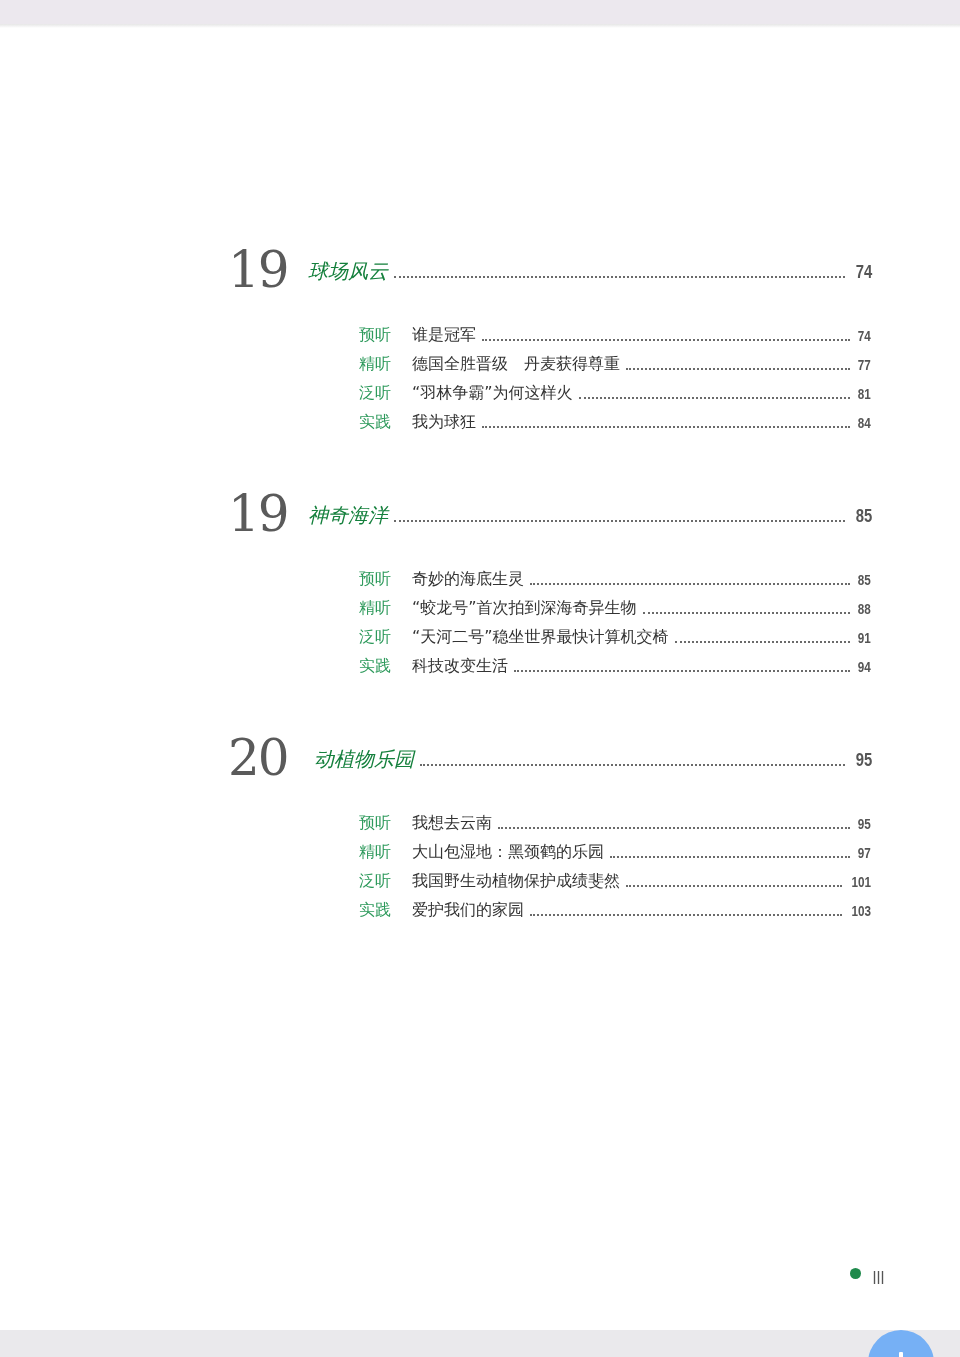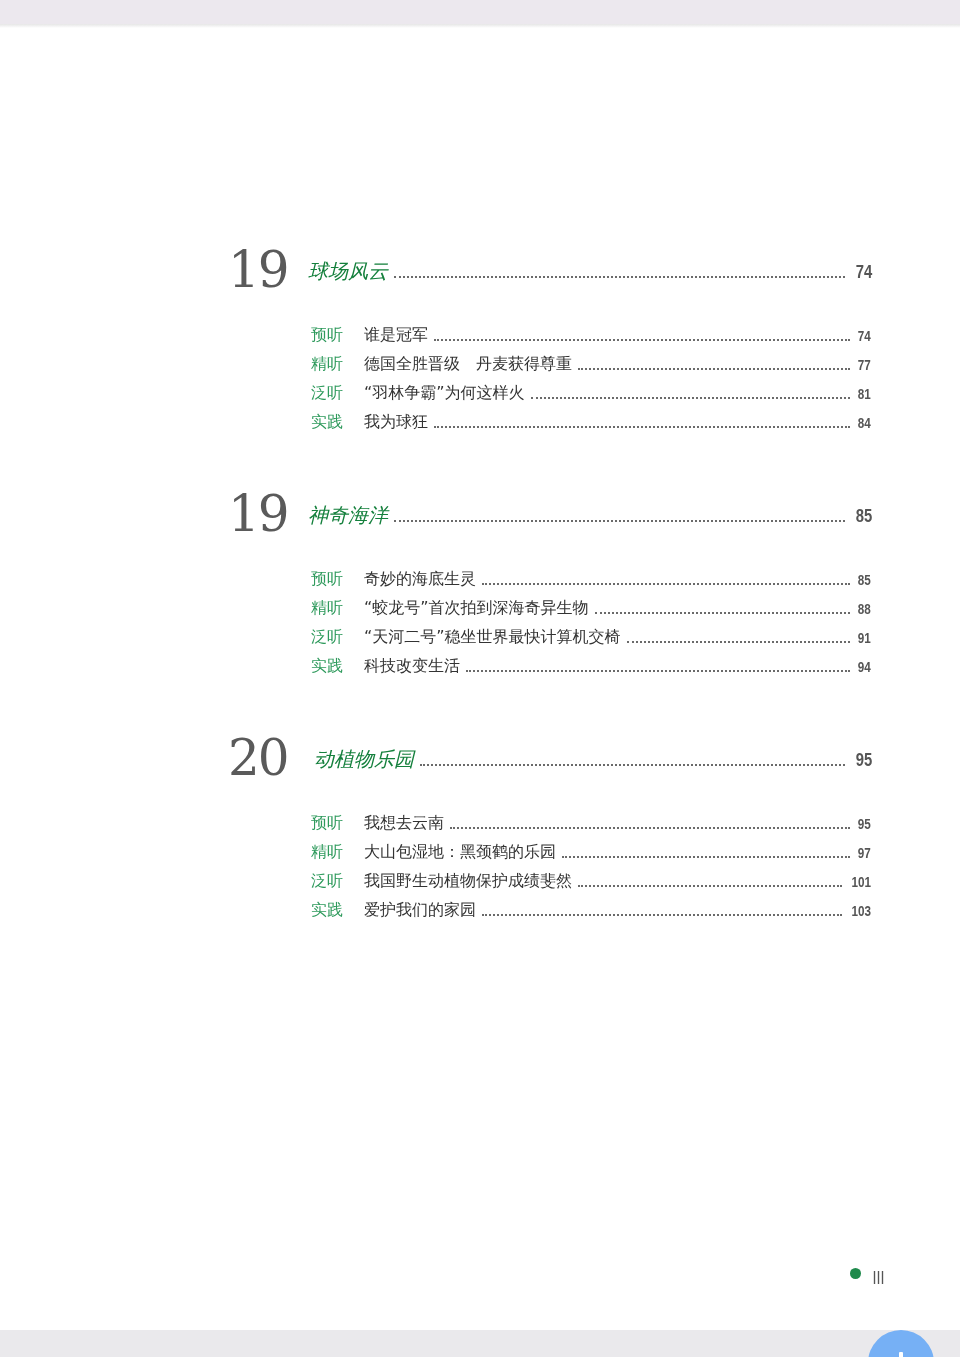--- a/index.html
+++ b/index.html
@@ -22,21 +22,21 @@
       font-size: 50px; line-height: 56px; color: #5a5a5a; letter-spacing: -2px; }
     .unit-line { position: absolute; top: 14px; height: 28px; display: flex; align-items: flex-end; }
     .unit-title { font-size: 20px; color: #15803d; white-space: nowrap; line-height: 26px; font-style: italic; }
 
     .dots { flex: 1; border-bottom: 2px dotted #6a6a6a; margin: 0 6px 6px 6px; height: 1px; }
     .page { font-family: "Liberation Sans", sans-serif; font-weight: bold; color: #555; white-space: nowrap;
       transform: scaleX(0.78); transform-origin: right bottom; }
     .unit-line .page { font-size: 19px; line-height: 24px; }
 
     .row { position: absolute; left: 311px; width: 560px; height: 22px; display: flex; align-items: flex-end; }
-    .tag { font-size: 16px; color: #2e9a5c; width: 53px; white-space: nowrap; line-height: 22px; }
+    .tag { font-size: 16px; color: #2e9a5c; width: 53px; white-space: nowrap; line-height: 22px; margin-left: 48px; }
     .item-title { font-size: 16px; color: #333; white-space: nowrap; line-height: 22px; }
     .row .dots { margin: 0 4px 5px 6px; border-bottom-width: 2px; }
     .row .page { font-size: 15px; line-height: 20px; }
 
     .extra { position: absolute; left: 229px; width: 642px; height: 28px; display: flex; align-items: flex-end; }
     .extra-title { font-size: 20px; color: #333; white-space: nowrap; line-height: 26px; }
     .extra .page { font-size: 19px; line-height: 24px; }
 
     .footer-page { position: absolute; left: 850px; top: 1268px; display: flex; align-items: flex-start; gap: 10px; }
     .green-dot { width: 11px; height: 11px; border-radius: 50%; background: #1f8a4c; }

